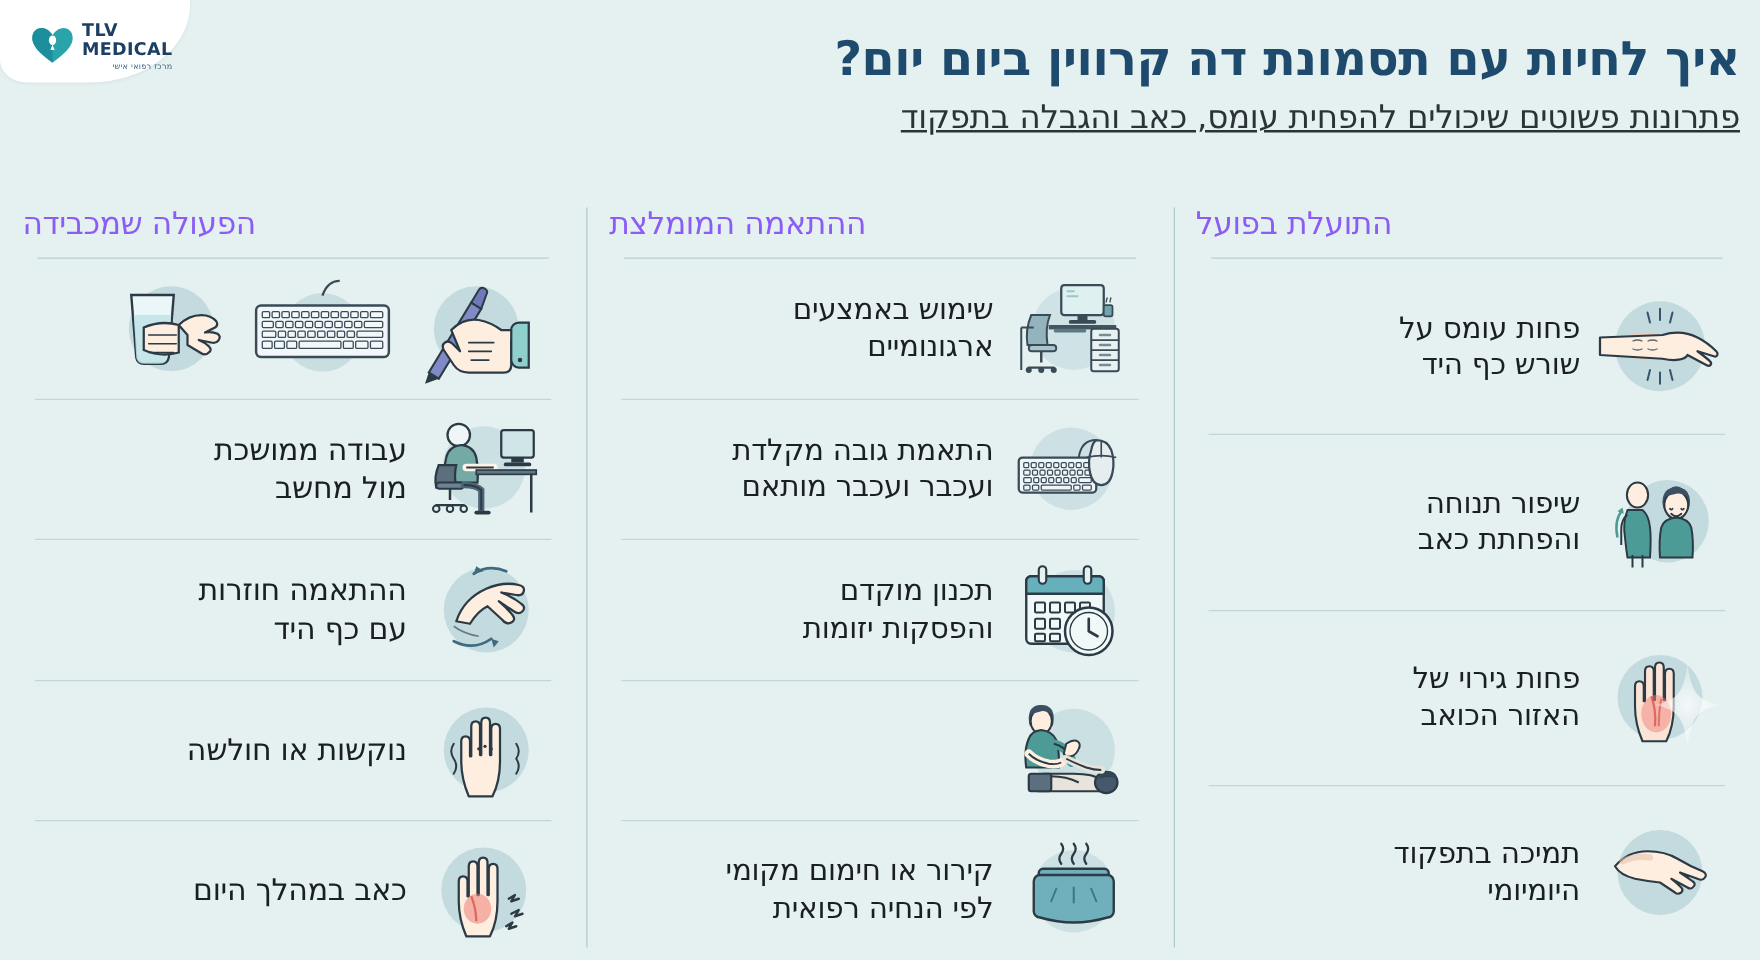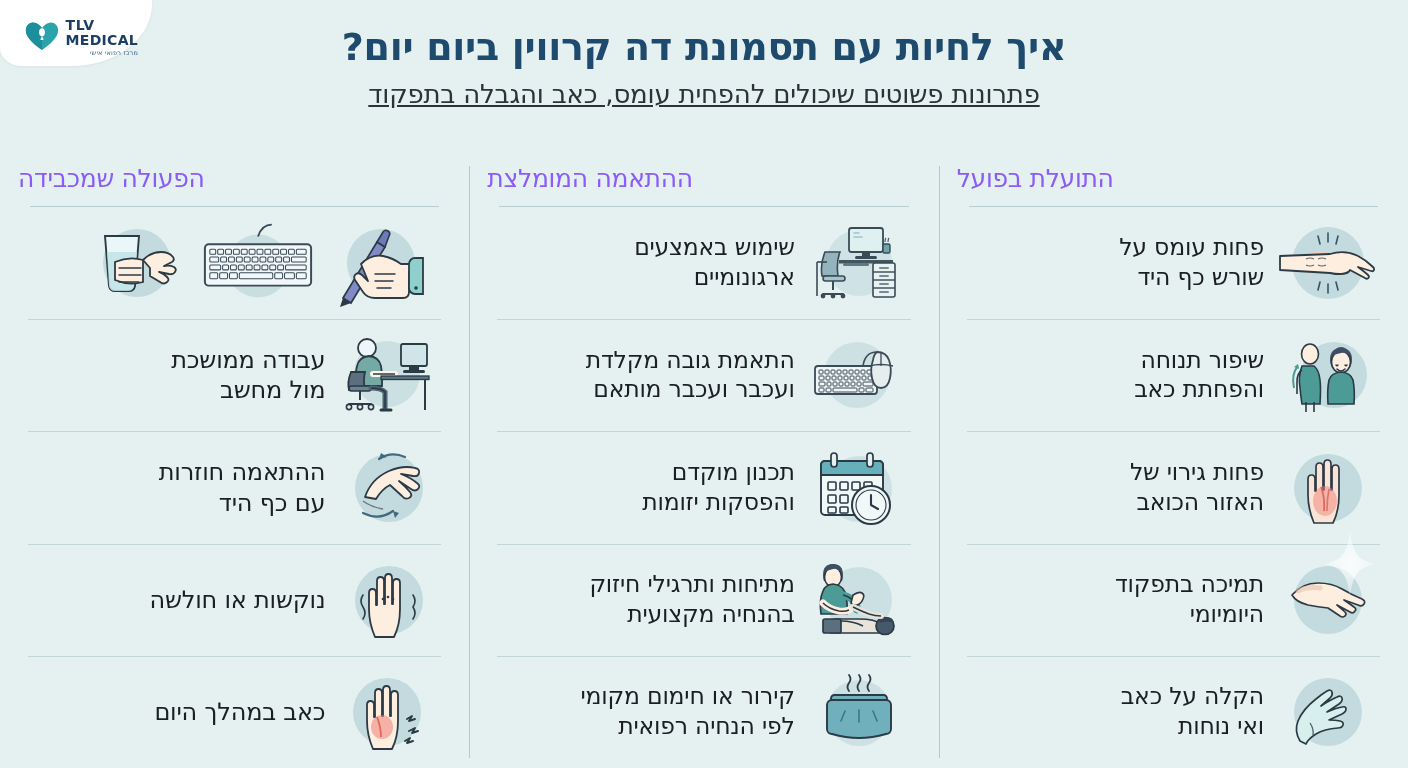--- a/index.html
+++ b/index.html
@@ -46,21 +46,21 @@
   .logo-l2 {
     font-size: 14px; font-weight: bold; color: #1d3f63;
     letter-spacing: 0.3px; margin-top: 1px;
   }
   .logo-l3 {
     font-size: 6.5px; color: #3d6587; direction: rtl;
     margin-top: 3px; letter-spacing: 0.2px;
   }
 
   
-  .header { position: absolute; left: 0; right: 0; top: 26px; text-align: center; }
+  .header { position: absolute; left: 0; right: 16px; top: 26px; text-align: right; }
   .title {
     font-size: 38px; font-weight: bold; color: #1e4a6d;
     letter-spacing: -0.3px; line-height: 1.12;
   }
   .subtitle {
     font-size: 26px; color: #2c3338; font-weight: normal;
     margin-top: 10px; letter-spacing: -0.2px; text-decoration: underline;
   }
 
   
@@ -248,33 +248,20 @@
             <svg viewBox="0 0 100 90" width="100" height="90">
               <circle cx="50" cy="45" r="34" fill="#c3dade"></circle>
               <path d="M14 40 q10 -12 26 -12 q14 0 24 6 q10 6 20 10 q4 2 2 5 q-2 3 -6 1 l-14 -5 q6 4 10 7 q3 2 1 4 q-2 3 -5 1 l-13 -7 q5 4 8 7 q2 2 0 4 q-3 2 -5 0 l-12 -8 q-10 -1 -20 -3 q-12 -3 -16 -10Z" fill="#fdeee0" stroke="#2b3a45" stroke-width="1.7" stroke-linejoin="round"></path>
               <path d="M20 36 q10 -5 22 -3" stroke="#e3c0a8" stroke-width="5" fill="none" opacity="0.55" stroke-linecap="round"></path>
             </svg>
           </div>
           <div class="row-text">תמיכה בתפקוד
 היומיומי</div>
         </div>
 
-        <div class="row">
-          <div class="row-icon">
-            <svg viewBox="0 0 100 90" width="100" height="90">
-              <circle cx="50" cy="45" r="34" fill="#c3dade"></circle>
-              <g fill="#d7f0ee" stroke="#2b3a45" stroke-width="1.7" stroke-linejoin="round">
-                <path d="M22 74 q-6 -10 -2 -20 q5 -12 18 -22 q6 -5 11 -8 q4 -2 5 1 q1 3 -2 6 l-9 8 q9 -6 16 -9 q4 -2 5 1 q1 3 -3 6 l-12 8 q9 -4 15 -5 q4 -1 4 2 q0 3 -4 5 l-13 6 q7 0 11 1 q4 1 3 4 q-1 3 -5 3 q-14 1 -22 6 q-8 5 -10 10Z"></path>
-              </g>
-              <path d="M32 56 q4 6 3 12" stroke="#2b3a45" stroke-width="1.3" fill="none" opacity="0.8"></path>
-            </svg>
-          </div>
-          <div class="row-text">הקלה על כאב
-ואי נוחות</div>
-        </div>
 
       </div>
     </div>
 
     <div class="col col-2">
       <div class="col-head">ההתאמה המומלצת</div>
       <div class="col-head-rule"></div>
       <div class="rows">
 
         <div class="row">
@@ -418,22 +405,20 @@
                 <path d="M34 40 q8 2 12 8 q3 4 2 7" fill="none" stroke="#4c9b97" stroke-width="7" stroke-linecap="round"></path>
                 <path d="M34 40 q8 2 12 8 q3 4 2 7" fill="none" stroke="#2b3a45" stroke-width="1.5"></path>
                 <path d="M14 48 q6 6 16 8 q6 1 10 -1" fill="none" stroke="#fdeee0" stroke-width="7" stroke-linecap="round"></path>
                 <path d="M14 48 q6 6 16 8 q6 1 10 -1" fill="none" stroke="#2b3a45" stroke-width="1.5"></path>
                 <path d="M44 40 q6 -4 9 -2 q3 2 1 6 q-2 5 -6 6 q-4 1 -6 -2Z" fill="#fdeee0" stroke="#2b3a45" stroke-width="1.6"></path>
                 <path d="M44 52 q8 4 16 7 q6 2 12 2" fill="none" stroke="#e9e4db" stroke-width="6" stroke-linecap="round"></path>
                 <path d="M44 52 q8 4 16 7 q6 2 12 2" fill="none" stroke="#2b3a45" stroke-width="1.5"></path>
               </g>
             </svg>
           </div>
-          <div class="row-text">מתיחות ותרגילי חיזוק
-בהנחיה מקצועית</div>
         </div>
 
         <div class="row">
           <div class="row-icon">
             <svg viewBox="0 0 100 90" width="100" height="90">
               <circle cx="50" cy="46" r="33" fill="#c3dade" opacity="0.7"></circle>
               <g stroke="#2b3a45" stroke-width="1.8" fill="none" stroke-linecap="round">
                 <path d="M40 24 q-3 -4 0 -8 q3 -4 0 -8"></path>
                 <path d="M50 24 q-3 -4 0 -8 q3 -4 0 -8"></path>
                 <path d="M60 24 q-3 -4 0 -8 q3 -4 0 -8"></path>

